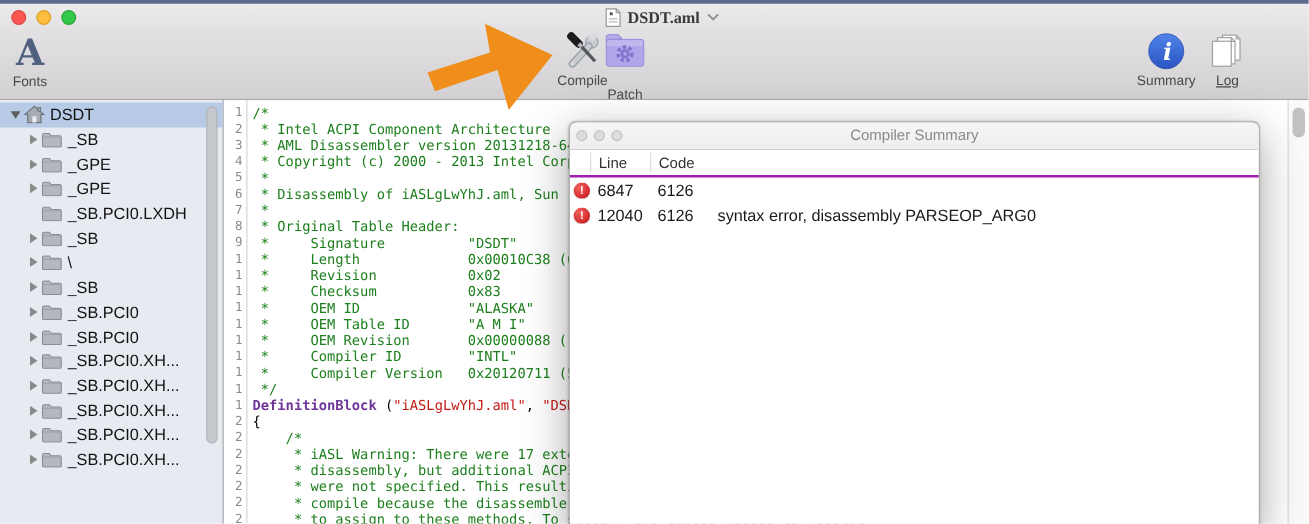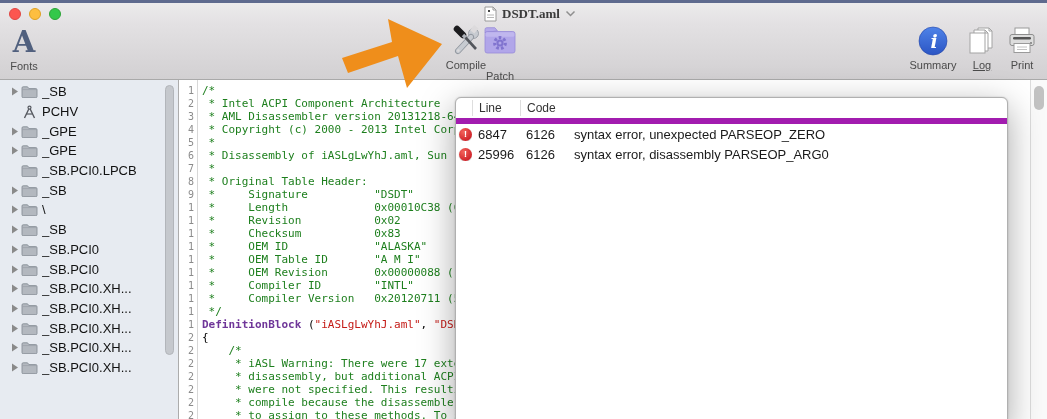--- a/index.html
+++ b/index.html
@@ -28,21 +28,21 @@
   .fonts-a{font-family:"DejaVu Serif",serif;font-weight:700;font-size:29px;color:#51607e;line-height:32px;}
   
   .annotation-arrow{position:absolute;left:0;top:0;z-index:6;pointer-events:none;}
   
   .sidebar{
     position:absolute;left:0;top:79px;width:179px;height:340px;
     background:#e7ebf1;border-right:1px solid #acacac;box-sizing:border-box;z-index:1;
   }
   .tree{position:absolute;left:0;top:3px;width:178px;}
   .tree-row{display:flex;align-items:center;height:19.7px;padding-left:6px;font-size:13px;color:#111;white-space:nowrap;}
-  .tree-row.d1{padding-left:8px;}
+  .tree-row.d1{padding-left:20px;}
   .tree-row.selected{background:#b7cbe6;}
   .disc{width:12px;display:inline-flex;justify-content:center;flex:none;}
   .ticon{width:18px;margin-right:4px;display:inline-flex;justify-content:center;flex:none;}
   .tlabel{overflow:hidden;text-overflow:ellipsis;}
   .side-scroll-thumb{position:absolute;left:165px;top:6px;width:9px;height:270px;border-radius:4.5px;
     background:#c5c8cd;border:1px solid #b2b5ba;box-sizing:border-box;}
   
   .editor{position:absolute;left:180px;top:79px;right:17px;bottom:0;background:#fff;overflow:hidden;z-index:1;}
   .gutter{position:absolute;left:0;top:5px;width:14px;text-align:right;
     font-family:"DejaVu Sans Mono",monospace;font-size:10px;line-height:13px;color:#8b8b8b;}
@@ -62,21 +62,21 @@
   .panel{
     position:absolute;left:455px;top:97px;width:553px;height:330px;background:#fff;
     border:1px solid #b0b0b0;border-radius:6px 6px 0 0;box-sizing:border-box;z-index:5;
     box-shadow:0 10px 35px rgba(0,0,0,.35),0 0 2px rgba(0,0,0,.2);
   }
   .panel-titlebar{position:relative;height:21px;background:linear-gradient(#f7f5f7,#efedef);
     border-bottom:1px solid #d2d2d2;border-radius:6px 6px 0 0;}
   .panel-dots{position:absolute;left:5px;top:6px;display:flex;gap:5px;}
   .panel-dot{width:9px;height:9px;border-radius:50%;background:#dcdcdc;border:1px solid #c2c2c2;box-sizing:border-box;}
   .panel-title{text-align:center;font-size:12px;line-height:20px;color:#8a8a8a;}
-  .grid-head{display:flex;height:20px;align-items:center;border-bottom:6px solid #a21caf;font-size:12px;color:#333;}
+  .grid-head{display:flex;height:20px;align-items:center;border-bottom:2px solid #a21caf;font-size:12px;color:#333;}
   .grid-head .hc{box-sizing:border-box;padding-left:6px;height:16px;line-height:16px;border-left:1px solid #dedede;}
   .hc.c0{width:16px;border-left:none;}
   .hc.c1{width:48px;}
   .hc.c2{width:48px;}
   .hc.c3{flex:1;}
   .err-row{display:flex;align-items:center;height:20px;font-size:13px;color:#1a1a1a;}
   .err-row .rc{box-sizing:border-box;padding-left:6px;white-space:nowrap;overflow:hidden;}
   .rc.c0{width:16px;padding-left:3px;display:flex;align-items:center;}
   .rc.c1{width:48px;}
   .rc.c2{width:48px;}
@@ -170,105 +170,94 @@
           <path d="M24 3 v3 h3" fill="none"></path>
           <path d="M9 5 h11 l3 3 v18 h-14 z"></path>
           <path d="M20 5 v3 h3" fill="none"></path>
           <rect x="5" y="8" width="15" height="20"></rect>
         </g>
       </svg>
     </div>
     <span>Log</span>
   </div>
 
-  <div class="tb-item" style="left:1000px;top:24px;width:44px;">
-    <div class="ic">
-      <svg width="34" height="32" viewBox="0 0 34 32">
-        <rect x="10" y="3" width="14" height="7" fill="#ffffff" stroke="#9a9a9a"></rect>
-        <rect x="5" y="9.5" width="24" height="11" rx="2" fill="#dddddd" stroke="#8d8d8d"></rect>
-        <rect x="8" y="12" width="18" height="2.4" rx="1.2" fill="#555555"></rect>
-        <circle cx="26" cy="18" r="1" fill="#777777"></circle>
-        <rect x="9" y="18.5" width="16" height="9" fill="#ffffff" stroke="#9a9a9a"></rect>
-        <line x1="12" y1="22" x2="22" y2="22" stroke="#c2c2c2"></line>
-        <line x1="12" y1="24.5" x2="22" y2="24.5" stroke="#c2c2c2"></line>
-      </svg>
-    </div>
-    <span>Print</span>
-  </div>
 </header>
 
 <svg class="annotation-arrow" width="460" height="100" viewBox="0 0 460 100">
   <path d="M342,58 L392,42 L388,19 L442,44 L407,88 L398,56 L348,73 Z" fill="#EF8E1B"></path>
 </svg>
 
 <aside class="sidebar">
   <div class="tree">
+      <div class="tree-row d0 selected">
+        <span class="disc">
+          <svg width="9" height="9" viewBox="0 0 9 9">
+            <polygon points="0.5,2 8.5,2 4.5,8" fill="#5f5f5f"></polygon>
+          </svg>
+        </span>
+        <span class="ticon">
+          <svg width="17" height="15" viewBox="0 0 17 15">
+            <path d="M8.5 1 L16 7.5 h-2.2 V14 H3.2 V7.5 H1 Z" fill="#a6abb4" stroke="#71757d" stroke-width="1"></path>
+            <rect x="11.5" y="2" width="2" height="3" fill="#a6abb4" stroke="#71757d" stroke-width="0.8"></rect>
+            <rect x="6.8" y="9" width="3.4" height="5" fill="#e7ebf1"></rect>
+          </svg>
+        </span>
+        <span class="tlabel">DSDT</span>
+      </div>
       <div class="tree-row d1">
         <span class="disc">
           <svg width="9" height="9" viewBox="0 0 9 9">
             <polygon points="2,0.5 8,4.5 2,8.5" fill="#8a8a8a"></polygon>
           </svg>
         </span>
         <span class="ticon">
           <svg width="17" height="13" viewBox="0 0 17 13">
             <path d="M1 3 a1.2 1.2 0 0 1 1.2-1.2 h4.3 l1.4 1.8 h6.9 a1.2 1.2 0 0 1 1.2 1.2 v6.7 a1.2 1.2 0 0 1 -1.2 1.2 H2.2 A1.2 1.2 0 0 1 1 11.5 Z" fill="#b3b8bf" stroke="#888e97" stroke-width="0.9"></path>
             <line x1="1.4" y1="4.6" x2="15.6" y2="4.6" stroke="#9aa0a8" stroke-width="0.8"></line>
           </svg>
         </span>
         <span class="tlabel">_SB</span>
       </div>
       <div class="tree-row d1">
+        <span class="disc">
+          <svg width="9" height="9" viewBox="0 0 9 9">
+            <polygon points="2,0.5 8,4.5 2,8.5" fill="#8a8a8a"></polygon>
+          </svg>
+        </span>
+        <span class="ticon">
+          <svg width="17" height="13" viewBox="0 0 17 13">
+            <path d="M1 3 a1.2 1.2 0 0 1 1.2-1.2 h4.3 l1.4 1.8 h6.9 a1.2 1.2 0 0 1 1.2 1.2 v6.7 a1.2 1.2 0 0 1 -1.2 1.2 H2.2 A1.2 1.2 0 0 1 1 11.5 Z" fill="#b3b8bf" stroke="#888e97" stroke-width="0.9"></path>
+            <line x1="1.4" y1="4.6" x2="15.6" y2="4.6" stroke="#9aa0a8" stroke-width="0.8"></line>
+          </svg>
+        </span>
+        <span class="tlabel">_GPE</span>
+      </div>
+      <div class="tree-row d1">
+        <span class="disc">
+          <svg width="9" height="9" viewBox="0 0 9 9">
+            <polygon points="2,0.5 8,4.5 2,8.5" fill="#8a8a8a"></polygon>
+          </svg>
+        </span>
+        <span class="ticon">
+          <svg width="17" height="13" viewBox="0 0 17 13">
+            <path d="M1 3 a1.2 1.2 0 0 1 1.2-1.2 h4.3 l1.4 1.8 h6.9 a1.2 1.2 0 0 1 1.2 1.2 v6.7 a1.2 1.2 0 0 1 -1.2 1.2 H2.2 A1.2 1.2 0 0 1 1 11.5 Z" fill="#b3b8bf" stroke="#888e97" stroke-width="0.9"></path>
+            <line x1="1.4" y1="4.6" x2="15.6" y2="4.6" stroke="#9aa0a8" stroke-width="0.8"></line>
+          </svg>
+        </span>
+        <span class="tlabel">_GPE</span>
+      </div>
+      <div class="tree-row d1">
         <span class="disc"></span>
         <span class="ticon">
-          <svg width="15" height="14" viewBox="0 0 15 14">
-            <circle cx="7.5" cy="2.6" r="1.5" fill="none" stroke="#55585f" stroke-width="1.2"></circle>
-            <line x1="6.8" y1="4" x2="2.5" y2="13" stroke="#55585f" stroke-width="1.4"></line>
-            <line x1="8.2" y1="4" x2="12.5" y2="13" stroke="#55585f" stroke-width="1.4"></line>
-            <line x1="4.6" y1="9" x2="10.4" y2="9" stroke="#55585f" stroke-width="1.2"></line>
-          </svg>
-        </span>
-        <span class="tlabel">PCHV</span>
-      </div>
-      <div class="tree-row d1">
-        <span class="disc">
-          <svg width="9" height="9" viewBox="0 0 9 9">
-            <polygon points="2,0.5 8,4.5 2,8.5" fill="#8a8a8a"></polygon>
-          </svg>
-        </span>
-        <span class="ticon">
-          <svg width="17" height="13" viewBox="0 0 17 13">
-            <path d="M1 3 a1.2 1.2 0 0 1 1.2-1.2 h4.3 l1.4 1.8 h6.9 a1.2 1.2 0 0 1 1.2 1.2 v6.7 a1.2 1.2 0 0 1 -1.2 1.2 H2.2 A1.2 1.2 0 0 1 1 11.5 Z" fill="#b3b8bf" stroke="#888e97" stroke-width="0.9"></path>
-            <line x1="1.4" y1="4.6" x2="15.6" y2="4.6" stroke="#9aa0a8" stroke-width="0.8"></line>
-          </svg>
-        </span>
-        <span class="tlabel">_GPE</span>
-      </div>
-      <div class="tree-row d1">
-        <span class="disc">
-          <svg width="9" height="9" viewBox="0 0 9 9">
-            <polygon points="2,0.5 8,4.5 2,8.5" fill="#8a8a8a"></polygon>
-          </svg>
-        </span>
-        <span class="ticon">
-          <svg width="17" height="13" viewBox="0 0 17 13">
-            <path d="M1 3 a1.2 1.2 0 0 1 1.2-1.2 h4.3 l1.4 1.8 h6.9 a1.2 1.2 0 0 1 1.2 1.2 v6.7 a1.2 1.2 0 0 1 -1.2 1.2 H2.2 A1.2 1.2 0 0 1 1 11.5 Z" fill="#b3b8bf" stroke="#888e97" stroke-width="0.9"></path>
-            <line x1="1.4" y1="4.6" x2="15.6" y2="4.6" stroke="#9aa0a8" stroke-width="0.8"></line>
-          </svg>
-        </span>
-        <span class="tlabel">_GPE</span>
-      </div>
-      <div class="tree-row d1">
-        <span class="disc"></span>
-        <span class="ticon">
-          <svg width="17" height="13" viewBox="0 0 17 13">
-            <path d="M1 3 a1.2 1.2 0 0 1 1.2-1.2 h4.3 l1.4 1.8 h6.9 a1.2 1.2 0 0 1 1.2 1.2 v6.7 a1.2 1.2 0 0 1 -1.2 1.2 H2.2 A1.2 1.2 0 0 1 1 11.5 Z" fill="#b3b8bf" stroke="#888e97" stroke-width="0.9"></path>
-            <line x1="1.4" y1="4.6" x2="15.6" y2="4.6" stroke="#9aa0a8" stroke-width="0.8"></line>
-          </svg>
-        </span>
-        <span class="tlabel">_SB.PCI0.LPCB</span>
+          <svg width="17" height="13" viewBox="0 0 17 13">
+            <path d="M1 3 a1.2 1.2 0 0 1 1.2-1.2 h4.3 l1.4 1.8 h6.9 a1.2 1.2 0 0 1 1.2 1.2 v6.7 a1.2 1.2 0 0 1 -1.2 1.2 H2.2 A1.2 1.2 0 0 1 1 11.5 Z" fill="#b3b8bf" stroke="#888e97" stroke-width="0.9"></path>
+            <line x1="1.4" y1="4.6" x2="15.6" y2="4.6" stroke="#9aa0a8" stroke-width="0.8"></line>
+          </svg>
+        </span>
+        <span class="tlabel">_SB.PCI0.LXDH</span>
       </div>
       <div class="tree-row d1">
         <span class="disc">
           <svg width="9" height="9" viewBox="0 0 9 9">
             <polygon points="2,0.5 8,4.5 2,8.5" fill="#8a8a8a"></polygon>
           </svg>
         </span>
         <span class="ticon">
           <svg width="17" height="13" viewBox="0 0 17 13">
             <path d="M1 3 a1.2 1.2 0 0 1 1.2-1.2 h4.3 l1.4 1.8 h6.9 a1.2 1.2 0 0 1 1.2 1.2 v6.7 a1.2 1.2 0 0 1 -1.2 1.2 H2.2 A1.2 1.2 0 0 1 1 11.5 Z" fill="#b3b8bf" stroke="#888e97" stroke-width="0.9"></path>
@@ -437,36 +426,43 @@
       <div>2</div>
     </div>
   <div class="gutter-sep"></div>
   <div class="code-lines"><div><span class="tok-c">/*</span></div><div><span class="tok-c"> * Intel ACPI Component Architecture</span></div><div><span class="tok-c"> * AML Disassembler version 20131218-64 [Dec 18 2013]</span></div><div><span class="tok-c"> * Copyright (c) 2000 - 2013 Intel Corporation</span></div><div><span class="tok-c"> *</span></div><div><span class="tok-c"> * Disassembly of iASLgLwYhJ.aml, Sun</span></div><div><span class="tok-c"> *</span></div><div><span class="tok-c"> * Original Table Header:</span></div><div><span class="tok-c"> *     Signature          "DSDT"</span></div><div><span class="tok-c"> *     Length             0x00010C38 (68664)</span></div><div><span class="tok-c"> *     Revision           0x02</span></div><div><span class="tok-c"> *     Checksum           0x83</span></div><div><span class="tok-c"> *     OEM ID             "ALASKA"</span></div><div><span class="tok-c"> *     OEM Table ID       "A M I"</span></div><div><span class="tok-c"> *     OEM Revision       0x00000088 (136)</span></div><div><span class="tok-c"> *     Compiler ID        "INTL"</span></div><div><span class="tok-c"> *     Compiler Version   0x20120711 (538052369)</span></div><div><span class="tok-c"> */</span></div><div><span class="tok-k">DefinitionBlock</span><span class="tok-p"> (</span><span class="tok-s">"iASLgLwYhJ.aml"</span><span class="tok-p">, </span><span class="tok-s">"DSDT"</span><span class="tok-p">, 2, </span><span class="tok-s">"ALASKA"</span><span class="tok-p">, </span><span class="tok-s">"A M I"</span><span class="tok-p">, 0x00000088)</span></div><div><span class="tok-p">{</span></div><div><span class="tok-c">    /*</span></div><div><span class="tok-c">     * iASL Warning: There were 17 external control methods found during</span></div><div><span class="tok-c">     * disassembly, but additional ACPI tables to resolve these externals</span></div><div><span class="tok-c">     * were not specified. This resulting disassembler output file may not</span></div><div><span class="tok-c">     * compile because the disassembler did not know how many arguments</span></div><div><span class="tok-c">     * to assign to these methods. To specify the tables needed to resolve</span></div></div>
 </main>
 <div class="ed-scroll">
   <div class="ed-thumb"></div>
 </div>
 
 <section class="panel">
+  <div class="panel-titlebar">
+    <div class="panel-dots">
+      <span class="panel-dot"></span>
+      <span class="panel-dot"></span>
+      <span class="panel-dot"></span>
+    </div>
+    <div class="panel-title">Compiler Summary</div>
+  </div>
   <div class="grid-head">
     <div class="hc c0"></div>
     <div class="hc c1">Line</div>
     <div class="hc c2">Code</div>
   </div>
   <div id="err-rows">
       <div class="err-row">
         <div class="rc c0">
           <span class="badge">!</span>
         </div>
         <div class="rc c1">6847</div>
         <div class="rc c2">6126</div>
-        <div class="rc c3">syntax error, unexpected PARSEOP_ZERO</div>
       </div>
       <div class="err-row">
         <div class="rc c0">
           <span class="badge">!</span>
         </div>
-        <div class="rc c1">25996</div>
+        <div class="rc c1">12040</div>
         <div class="rc c2">6126</div>
         <div class="rc c3">syntax error, disassembly PARSEOP_ARG0</div>
       </div>
     </div>
 </section>
 
 </body></html>

